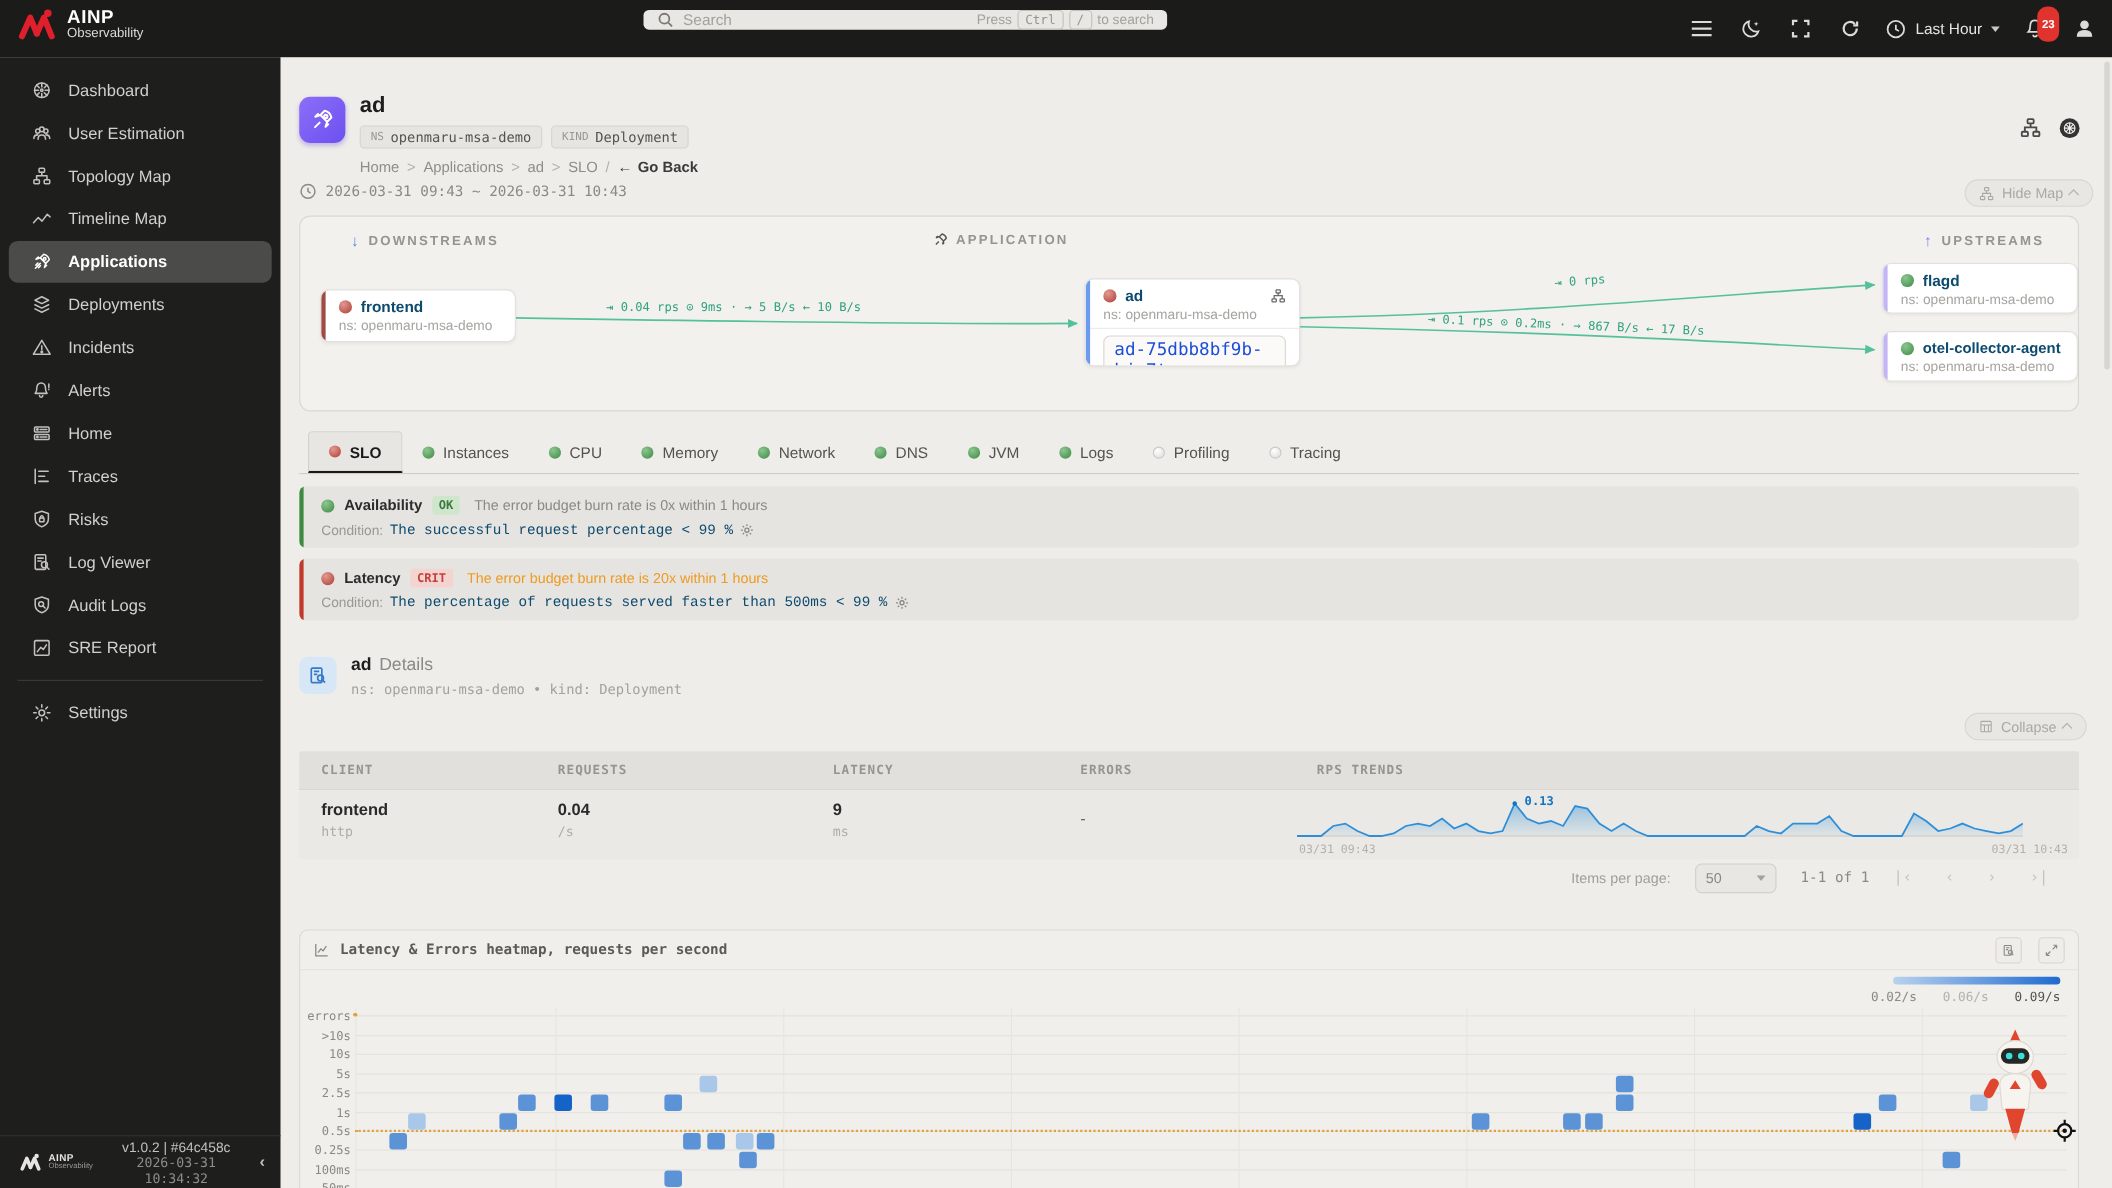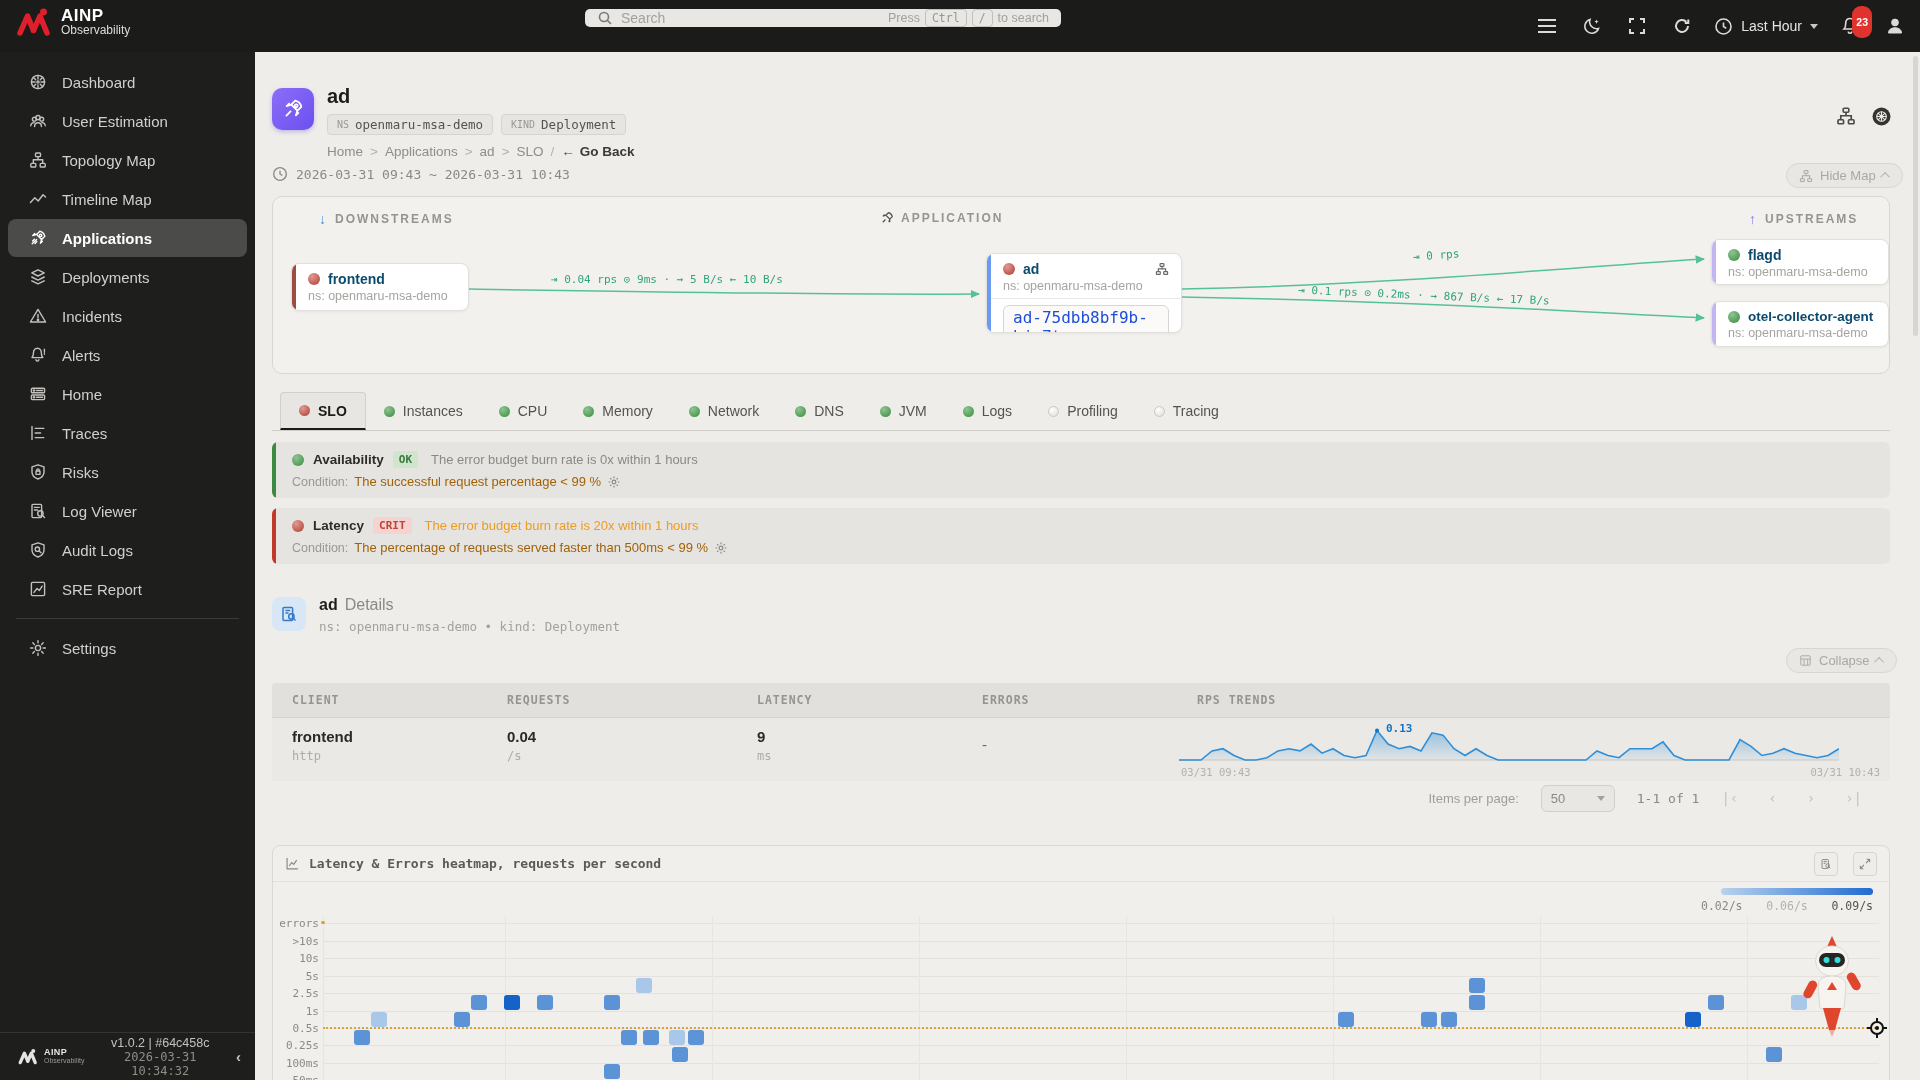--- a/index.html
+++ b/index.html
@@ -82,21 +82,21 @@
   .tab.active { background:#e8e6e2; border:1px solid #d2d0cc; border-bottom:2px solid #1a1a18; border-radius:4px 4px 0 0; font-weight:bold; color:#1a1a18; }
 
   
   .slo-panel { position:absolute; left:272px; width:1618px; height:56px; background:#e6e4e0; border-radius:6px; overflow:hidden; }
   .slo-panel .accent { position:absolute; left:0; top:0; bottom:0; width:4px; }
   .slo-r1 { display:flex; align-items:center; gap:9px; padding:9px 0 0 20px; }
   .slo-name { font-size:13.5px; font-weight:bold; color:#2c2c2a; }
   .slo-badge { font-family:"DejaVu Sans Mono",monospace; font-size:11px; font-weight:bold; border-radius:3px; padding:2px 6px; }
   .slo-msg { font-size:13px; color:#8b8985; margin-left:4px; }
   .slo-r2 { display:flex; align-items:center; gap:6px; padding:6px 0 0 20px; font-size:12.5px; color:#9a9894; }
-  .slo-cond { font-family:Liberation Sans, sans-serif; font-size:13px; color:#a16207; }
+  .slo-cond { font-family:Liberation Mono, monospace; font-size:13px; color:#0c4a6e; }
 
   
   .det-tile { position:absolute; left:272px; top:597px; width:34px; height:34px; border-radius:8px; background:#d8e7f6; display:flex; align-items:center; justify-content:center; }
   .det-title { position:absolute; left:319px; top:596px; font-size:16px; display:flex; gap:7px; align-items:baseline; }
   .det-title .b { font-weight:bold; color:#1d1d1b; }
   .det-title .g { color:#8b8985; }
   .det-meta { position:absolute; left:319px; top:619px; font-family:"DejaVu Sans Mono","DejaVu Sans",monospace; font-size:12.5px; color:#a3a19d; }
 
   
   .ctable { position:absolute; left:272px; top:683px; width:1618px; }
@@ -442,21 +442,21 @@
       </defs>
       <path d="M196 92 C 380 95, 560 98, 706 97" stroke="#55c19b" stroke-width="1.5" marker-end="url(#arrw)"></path>
       <path d="M908 92 C 1120 88, 1300 70, 1431 62" stroke="#55c19b" stroke-width="1.5" marker-end="url(#arrw)"></path>
       <path d="M908 100 C 1120 104, 1300 114, 1431 121" stroke="#55c19b" stroke-width="1.5" marker-end="url(#arrw)"></path>
     </svg>
 
     <div class="col-head" style="left:46px;">
       <span style="color:#4a90e2;font-size:14px;">↓</span>
       <span>DOWNSTREAMS</span>
     </div>
-    <div class="col-head" style="left:607px;">
+    <div class="col-head" style="left:575px;">
       <svg width="14" height="14" viewBox="0 0 18 18" fill="none" stroke="#55534f" stroke-width="1.6">
         <path d="M10.8 2.2c2.6.6 4.4 2.4 5 5l-3.2 3.2-5-5 3.2-3.2z"></path>
           <path d="M7.6 5.4L3.8 6.6l2-2M12.6 10.4l-1.2 3.8 2-2M7 11l-3.4 3.4"></path>
       </svg>
       <span>APPLICATION</span>
     </div>
     <div class="col-head" style="left:1476px;">
       <span style="color:#8a7bf0;font-size:14px;">↑</span>
       <span>UPSTREAMS</span>
     </div>

